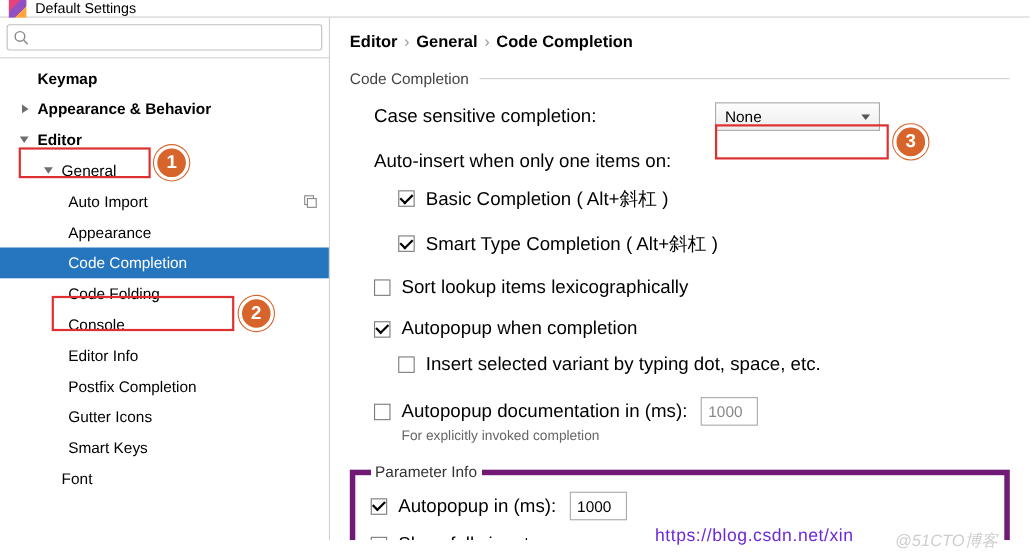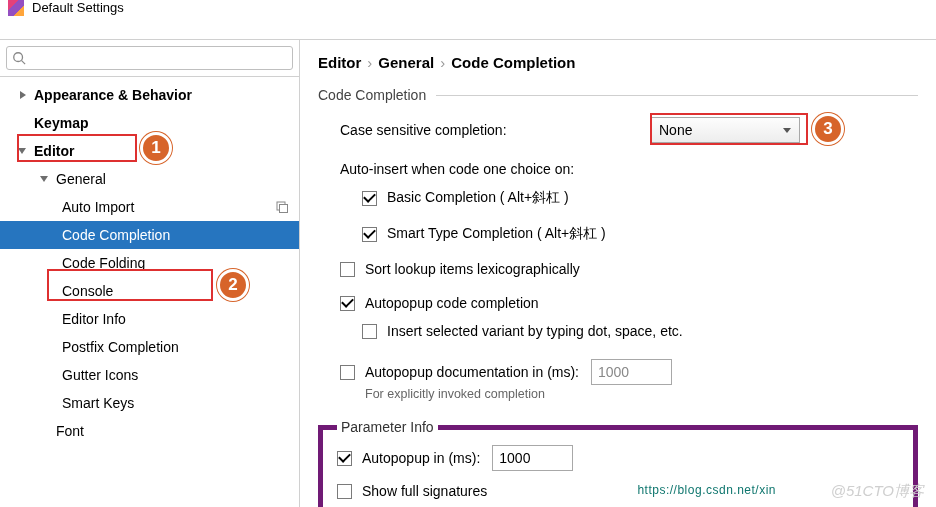--- a/index.html
+++ b/index.html
@@ -1,17 +1,17 @@
 <!DOCTYPE html>
 <html><head>
 <meta charset="utf-8">
 <style>
   * { box-sizing: border-box; font-family: "Segoe UI", Arial, sans-serif; }
   body { margin: 0; width: 936px; height: 507px; background: #fff; overflow: hidden; font-size: 14px; color: #000; }
-  .titlebar { height: 40px; display: flex; padding: 0 8px; border-bottom: 1px solid #d0d0d0; }
+  .titlebar { height: 16px; display: flex; padding: 0 8px; border-bottom: 1px solid #d0d0d0; }
   .titlebar .appicon { width: 16px; height: 16px; margin-right: 8px; background: linear-gradient(135deg,#e5417a 0 33%,#944fc1 33% 66%,#ffa53b 66% 100%); }
   .titlebar .title { font-size: 13px; }
   .splitter { display: flex; height: 475px; }
   .sidebar { width: 300px; border-right: 1px solid #d0d0d0; display: flex; flex-direction: column; }
   .searchwrap { padding: 6px; border-bottom: 1px solid #d0d0d0; }
   .searchbox { position: relative; }
   .searchbox svg { position: absolute; left: 6px; top: 5px; width: 14px; height: 14px; stroke: #888; fill:none; }
   .searchbox input { width: 100%; height: 24px; padding: 2px 4px 2px 24px; border: 1px solid #bfbfbf; border-radius: 3px; font-size: 13px; outline: none; }
   .tree { flex: 1; overflow: auto; padding-top: 4px; }
   .row { position: relative; height: 28px; display: flex; align-items: center; cursor: pointer; }
@@ -32,33 +32,33 @@
   .crumbs { font-size: 15px; font-weight:600; display:flex; align-items:center; gap:6px; margin-bottom: 16px; }
   .crumbs .sep { color:#999; font-weight:400; }
   .section-title { display:flex; align-items:center; color:#444; font-size:14px; margin-bottom:14px; }
   .section-title .line { flex:1; height:1px; background:#cfcfcf; margin-left:10px; }
   .form { padding-left: 22px; }
   .field { display:flex; align-items:center; margin-bottom:18px; position:relative; }
   .field.indent { padding-left: 22px; }
   .field.sub { margin-left: 22px; }
   .ck { width:15px; height:15px; border:1px solid #7a7a7a; margin-right:10px; display:inline-flex; align-items:center; justify-content:center; flex:none; }
   .ck.checked::after { content:""; width:9px; height:5px; border-left:2px solid #000; border-bottom:2px solid #000; transform:rotate(-45deg); margin-top:-3px; }
-  .lbl { font-size:14px; }
+  .lbl { font-size:17px; }
   .small { font-size:12.5px; color:#666; margin-top:2px; margin-left:25px; }
   .combo { width:150px; height:26px; border:1px solid #a8a8a8; background:linear-gradient(#fdfdfd,#ededed); display:flex; align-items:center; padding:0 8px; justify-content:space-between; }
   .combo .caret { width:0;height:0;border-left:4px solid transparent;border-right:4px solid transparent;border-top:5px solid #555; }
-  .numbox { width:81px; height:26px; border:1px solid #a8a8a8; padding:2px 6px; font-size:14px; margin-left:12px; }
+  .numbox { width:52px; height:26px; border:1px solid #a8a8a8; padding:2px 6px; font-size:14px; margin-left:12px; }
   .numbox[disabled]{ color:#888; background:#fff; }
   fieldset.param { border:5px solid #701a75; padding:10px 14px 4px 14px; margin:0; }
   fieldset.param legend { padding:0 4px; font-size:14px; color:#333; }
 
   .redbox { border:2.5px solid #de3030; position:absolute; pointer-events:none; }
   .callout { width:32px; height:32px; border-radius:50%; background:#d7642a; border:3px solid #fff; box-shadow:0 0 0 1px #d7642a; color:#fff; font-weight:700; font-size:17px; display:flex; align-items:center; justify-content:center; position:absolute; pointer-events:none; }
-  .watermark1 { position:absolute; right:12px; bottom:6px; color:#cfcfcf; font-size:15px; font-style:italic; pointer-events:none; }
-  .watermark2 { position:absolute; right:160px; bottom:10px; color:#0f766e; font-size:12px; pointer-events:none; letter-spacing:.5px;}
+  .watermark1 { position:absolute; right:29px; bottom:6px; color:#cfcfcf; font-size:15px; font-style:italic; pointer-events:none; }
+  .watermark2 { position:absolute; right:160px; bottom:10px; color:#6d28d9; font-size:16px; pointer-events:none; letter-spacing:.5px;}
 </style>
 </head>
 <body>
 
 <div class="titlebar">
   <div class="appicon"></div>
   <div class="title">Default Settings</div>
 </div>
 
 <div class="splitter">
@@ -66,42 +66,45 @@
     <div class="searchwrap">
       <div class="searchbox">
         <svg viewBox="0 0 16 16">
             <circle cx="7" cy="7" r="5" stroke-width="1.5"></circle>
             <line x1="11" y1="11" x2="15" y2="15" stroke-width="1.5"></line>
           </svg>
         <input type="text" placeholder="" style="">
       </div>
     </div>
     <div class="tree">
+      <div class="row bold d0" style="padding-left:34px">
+          <span class="label">Keymap</span>
+        </div>
       <div class="row expandable collapsed bold d0">
           <span class="arrow"></span>
           <span class="label">Appearance &amp; Behavior</span>
-        </div>
-      <div class="row bold d0" style="padding-left:34px">
-          <span class="label">Keymap</span>
         </div>
       <div class="row expandable expanded bold d0">
           <span class="arrow"></span>
           <span class="label">Editor</span>
         </div>
       <div class="row expandable expanded d1">
           <span class="arrow"></span>
           <span class="label">General</span>
         </div>
       <div class="row d2">
           <span class="label">Auto Import</span>
         <svg class="copyicon" viewBox="0 0 14 14">
             <rect x="2" y="2" width="8" height="8" fill="none" stroke="#888"></rect>
             <rect x="4.5" y="4.5" width="8" height="8" fill="#fff" stroke="#888"></rect>
           </svg>
       </div>
+      <div class="row d2">
+          <span class="label">Appearance</span>
+        </div>
       <div class="row d2 selected">
           <span class="label">Code Completion</span>
         </div>
       <div class="row d2">
           <span class="label">Code Folding</span>
         </div>
       <div class="row d2">
           <span class="label">Console</span>
         </div>
       <div class="row d2">
@@ -138,37 +141,37 @@
 
     <div class="form">
       <div class="field">
         <span class="lbl" style="width:310px">Case sensitive completion:</span>
         <div class="combo">
           <span>None</span>
           <span class="caret"></span>
         </div>
       </div>
       <div class="field" style="margin-bottom:12px">
-          <span class="lbl">Auto-insert when code one choice on:</span>
+          <span class="lbl">Auto-insert when only one items on:</span>
         </div>
       <div class="field indent" style="">
         <span class="ck checked"></span>
         <span class="lbl">Basic Completion ( Alt+斜杠 )</span>
       </div>
       <div class="field indent">
         <span class="ck checked"></span>
         <span class="lbl">Smart Type Completion ( Alt+斜杠 )</span>
       </div>
       <div class="field">
         <span class="ck"></span>
         <span class="lbl">Sort lookup items lexicographically</span>
       </div>
       <div class="field" style="margin-bottom:12px">
         <span class="ck checked"></span>
-        <span class="lbl">Autopopup code completion</span>
+        <span class="lbl">Autopopup when completion</span>
       </div>
       <div class="field sub" style="margin-bottom:20px">
         <span class="ck"></span>
         <span class="lbl">Insert selected variant by typing dot, space, etc.</span>
       </div>
       <div style="margin-bottom:18px">
         <div class="field" style="margin-bottom:2px">
           <span class="ck"></span>
           <span class="lbl">Autopopup documentation in (ms):</span>
           <input class="numbox" disabled="" value="1000" style="">

